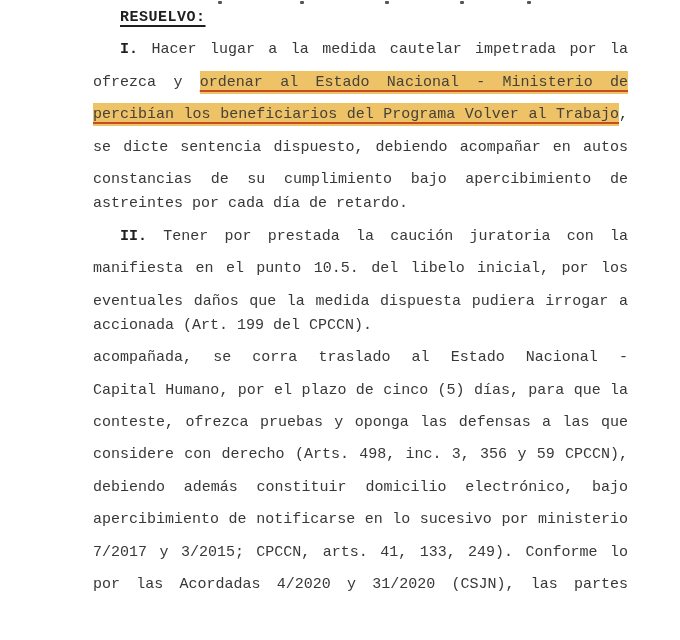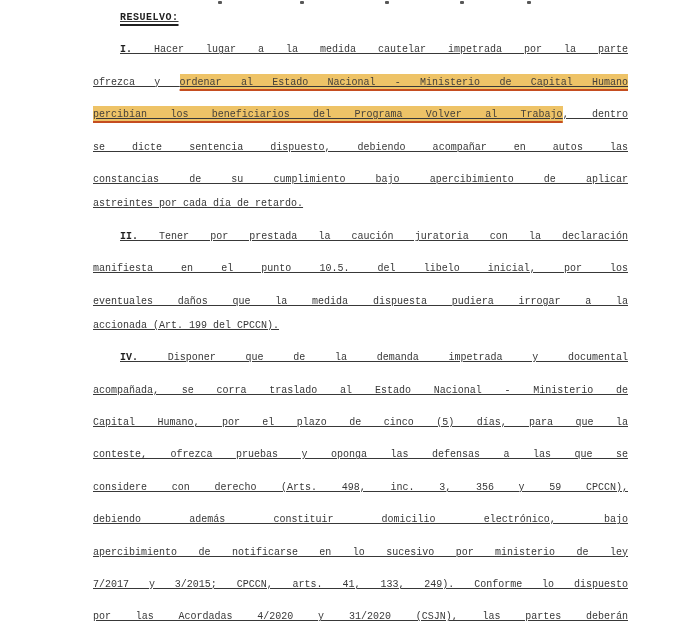--- a/index.html
+++ b/index.html
@@ -38,24 +38,23 @@
   }
   .clipped i:nth-child(1) { left: 125px; }
   .clipped i:nth-child(2) { left: 207px; }
   .clipped i:nth-child(3) { left: 292px; }
   .clipped i:nth-child(4) { left: 367px; }
   .clipped i:nth-child(5) { left: 434px; }
 
   .line {
     height: 24.4px;
     line-height: 24.4px;
-    font-size: 10px;
+    font-size: 15px;
     white-space: normal;
     overflow: hidden;
-    text-decoration: underline;
   }
   .just {
     text-align: justify;
     text-align-last: justify;
     margin-top: 8px;
   }
   .indent { text-indent: 27px; }
   .b {
     font-weight: bold;
     color: #1f1f1f;
@@ -96,21 +95,20 @@
       <div class="line indent just"><span class="b">I.</span><span> Hacer lugar a la medida cautelar impetrada por la parte</span></div>
       <div class="line just"><span>ofrezca y </span><span class="hl">ordenar al Estado Nacional - Ministerio de Capital Humano</span></div>
       <div class="line just"><span class="hl">percibían los beneficiarios del Programa Volver al Trabajo</span><span>, dentro</span></div>
       <div class="line just"><span>se dicte sentencia dispuesto, debiendo acompañar en autos las</span></div>
       <div class="line just"><span>constancias de su cumplimiento bajo apercibimiento de aplicar</span></div>
       <div class="line"><span>astreintes por cada día de retardo.</span></div>
       <div class="line indent just"><span class="b">II.</span><span> Tener por prestada la caución juratoria con la declaración</span></div>
       <div class="line just"><span>manifiesta en el punto 10.5. del libelo inicial, por los</span></div>
       <div class="line just"><span>eventuales daños que la medida dispuesta pudiera irrogar a la</span></div>
       <div class="line"><span>accionada (Art. 199 del CPCCN).</span></div>
-      <div class="line indent just"><span class="b">IV.</span><span> Disponer que de la demanda impetrada y documental</span></div>
       <div class="line just"><span>acompañada, se corra traslado al Estado Nacional - Ministerio de</span></div>
       <div class="line just"><span>Capital Humano, por el plazo de cinco (5) días, para que la</span></div>
       <div class="line just"><span>conteste, ofrezca pruebas y oponga las defensas a las que se</span></div>
       <div class="line just"><span>considere con derecho (Arts. 498, inc. 3, 356 y 59 CPCCN),</span></div>
       <div class="line just"><span>debiendo además constituir domicilio electrónico, bajo</span></div>
       <div class="line just"><span>apercibimiento de notificarse en lo sucesivo por ministerio de ley</span></div>
       <div class="line just"><span>7/2017 y 3/2015; CPCCN, arts. 41, 133, 249). Conforme lo dispuesto</span></div>
       <div class="line just"><span>por las Acordadas 4/2020 y 31/2020 (CSJN), las partes deberán</span></div>
     </div>
 </div>

